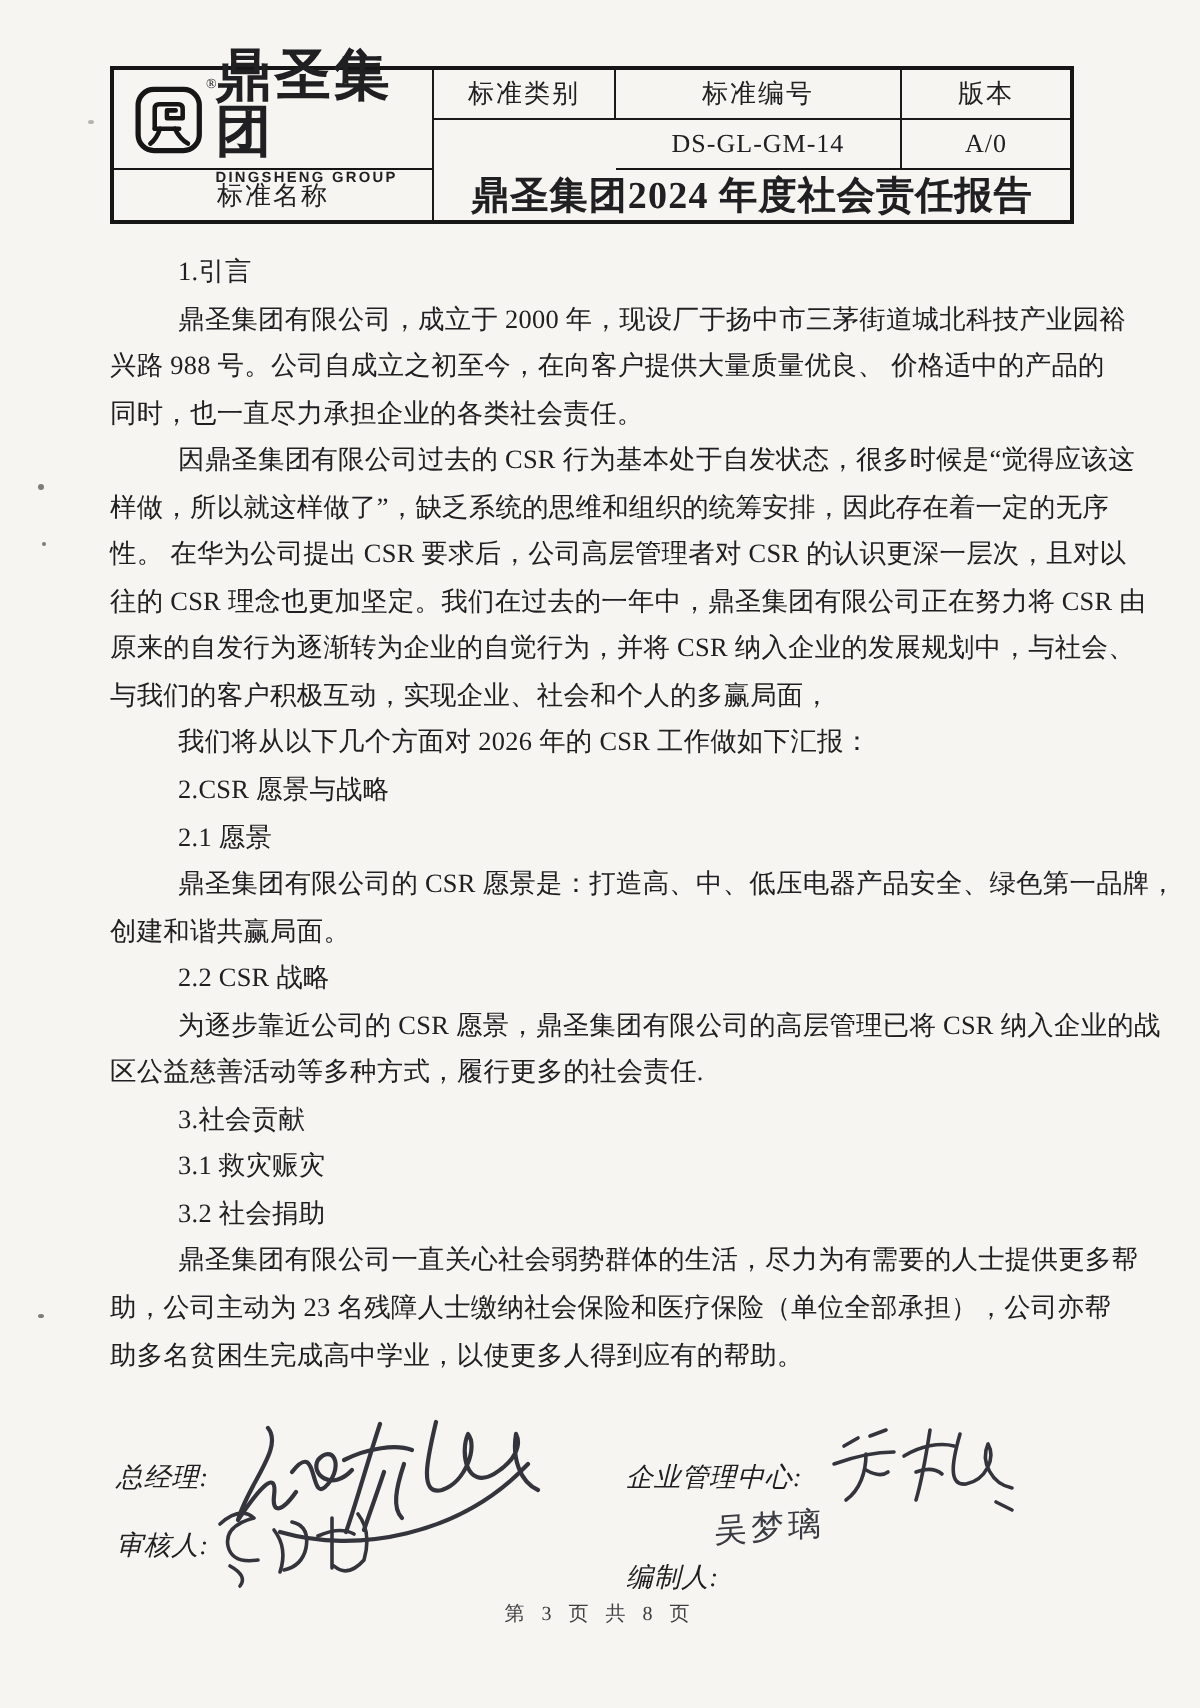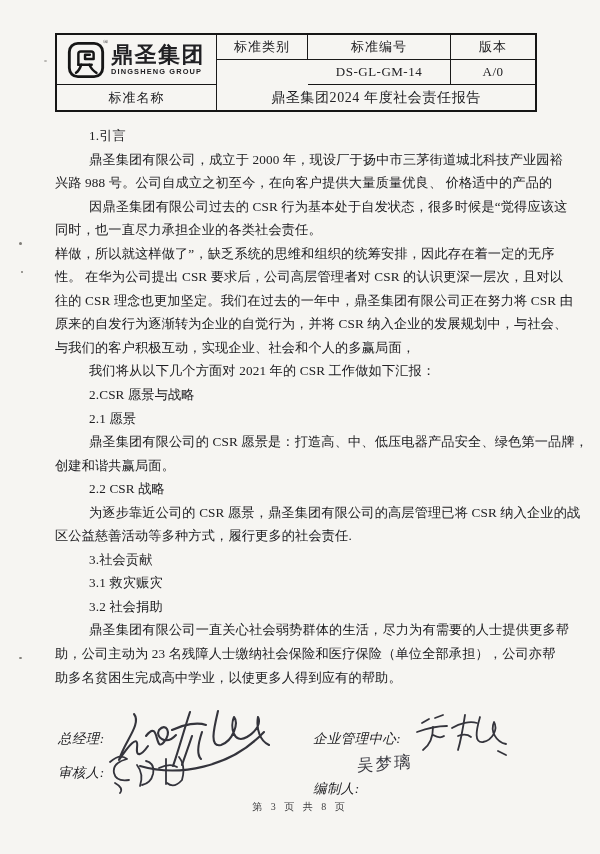--- a/index.html
+++ b/index.html
@@ -19,27 +19,27 @@
     background:transparent;
   }
   .cell { display:flex; align-items:center; justify-content:center;
           font-size:13px; letter-spacing:1px; }
   .bR { border-right:1.2px solid #1a1a1a; }
   .bB { border-bottom:1.2px solid #1a1a1a; }
   .bBthick { border-bottom:1.9px solid #161616; }
   .logo-cell { grid-column:1; grid-row:1/3; justify-content:flex-start;
                padding-left:9px; gap:5px; position:relative; }
   .logo-text { display:flex; flex-direction:column; line-height:1; }
-  .logo-cn { font-weight:bold; font-size:22px; letter-spacing:1.5px; }
+  .logo-cn { font-weight:bold; font-size:28px; letter-spacing:1.5px;font-family:Liberation Mono, monospace; }
   .logo-en { font-family:"Liberation Sans","DejaVu Sans",sans-serif;
              font-weight:bold; font-size:7.4px; letter-spacing:1.15px; margin-top:2px; }
   .reg-mark { position:absolute; left:46px; top:3px; font-size:7px; }
   .mono-val { letter-spacing:0.5px; }
   .name-label { grid-column:1; grid-row:3; }
-  .name-value { grid-column:2/5; grid-row:3; font-weight:normal; font-size:14px; letter-spacing:0.6px; }
+  .name-value { grid-column:2/5; grid-row:3; font-weight:bold; font-size:19px; letter-spacing:0.6px; }
   
   .body-text { position:absolute; left:55px; top:124px; width:490px;
                font-size:13.2px; line-height:23.55px; letter-spacing:0.15px; }
   .bl { white-space:nowrap; }
   .ind { padding-left:34px; }
   
   .sig-label { position:absolute; font-size:13.4px; letter-spacing:0.5px;font-style:italic; }
   .sig { position:absolute; }
   .sig path { fill:none; stroke:#34343c; stroke-width:2.1; stroke-linecap:round; stroke-linejoin:round; }
   .sig.thin path { stroke-width:1.8; }
@@ -79,28 +79,28 @@
     <div class="cell bR bBthick mono-val" style="grid-column:3;grid-row:2;">DS-GL-GM-14</div>
     <div class="cell bBthick mono-val" style="grid-column:4;grid-row:2;">A/0</div>
     <div class="cell name-label bR">标准名称</div>
     <div class="cell name-value">鼎圣集团2024 年度社会责任报告</div>
   </div>
 
   <div class="body-text">
       <div class="bl ind">1.引言</div>
       <div class="bl ind">鼎圣集团有限公司，成立于 2000 年，现设厂于扬中市三茅街道城北科技产业园裕</div>
       <div class="bl">兴路 988 号。公司自成立之初至今，在向客户提供大量质量优良、 价格适中的产品的</div>
+      <div class="bl">同时，也一直尽力承担企业的各类社会责任。</div>
       <div class="bl ind">因鼎圣集团有限公司过去的 CSR 行为基本处于自发状态，很多时候是“觉得应该这</div>
-      <div class="bl">同时，也一直尽力承担企业的各类社会责任。</div>
       <div class="bl">样做，所以就这样做了”，缺乏系统的思维和组织的统筹安排，因此存在着一定的无序</div>
       <div class="bl">性。 在华为公司提出 CSR 要求后，公司高层管理者对 CSR 的认识更深一层次，且对以</div>
       <div class="bl">往的 CSR 理念也更加坚定。我们在过去的一年中，鼎圣集团有限公司正在努力将 CSR 由</div>
       <div class="bl">原来的自发行为逐渐转为企业的自觉行为，并将 CSR 纳入企业的发展规划中，与社会、</div>
       <div class="bl">与我们的客户积极互动，实现企业、社会和个人的多赢局面，</div>
-      <div class="bl ind">我们将从以下几个方面对 2021 年的 CSR 工作做如下汇报：</div>
+      <div class="bl ind">我们将从以下几个方面对 2026 年的 CSR 工作做如下汇报：</div>
       <div class="bl ind">2.CSR 愿景与战略</div>
       <div class="bl ind">2.1 愿景</div>
       <div class="bl ind">鼎圣集团有限公司的 CSR 愿景是：打造高、中、低压电器产品安全、绿色第一品牌，</div>
       <div class="bl">创建和谐共赢局面。</div>
       <div class="bl ind">2.2 CSR 战略</div>
       <div class="bl ind">为逐步靠近公司的 CSR 愿景，鼎圣集团有限公司的高层管理已将 CSR 纳入企业的战</div>
       <div class="bl">区公益慈善活动等多种方式，履行更多的社会责任.</div>
       <div class="bl ind">3.社会贡献</div>
       <div class="bl ind">3.1 救灾赈灾</div>
       <div class="bl ind">3.2 社会捐助</div>

